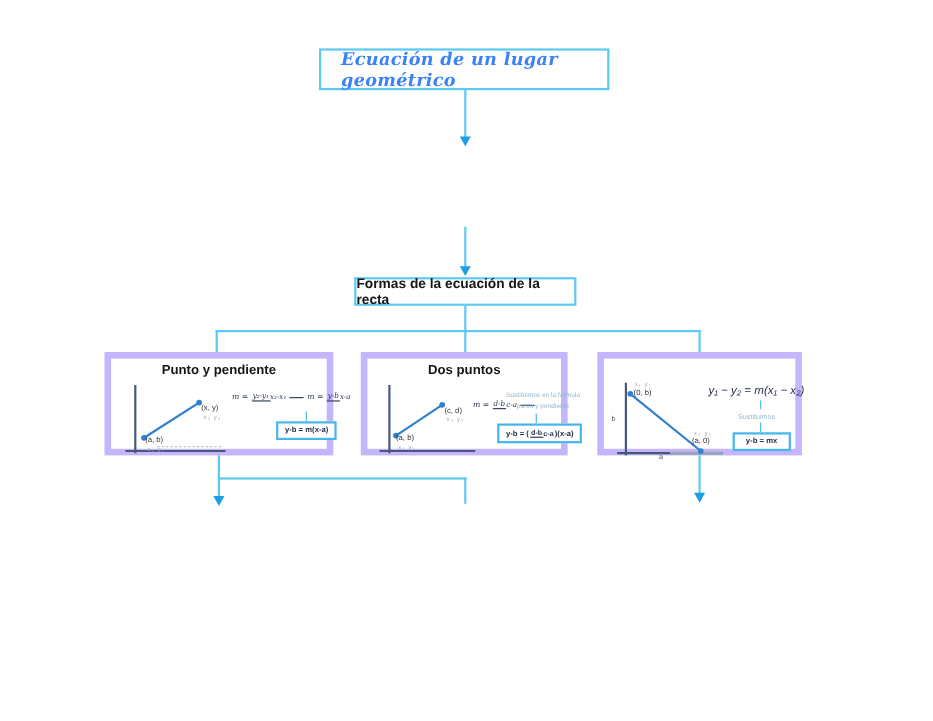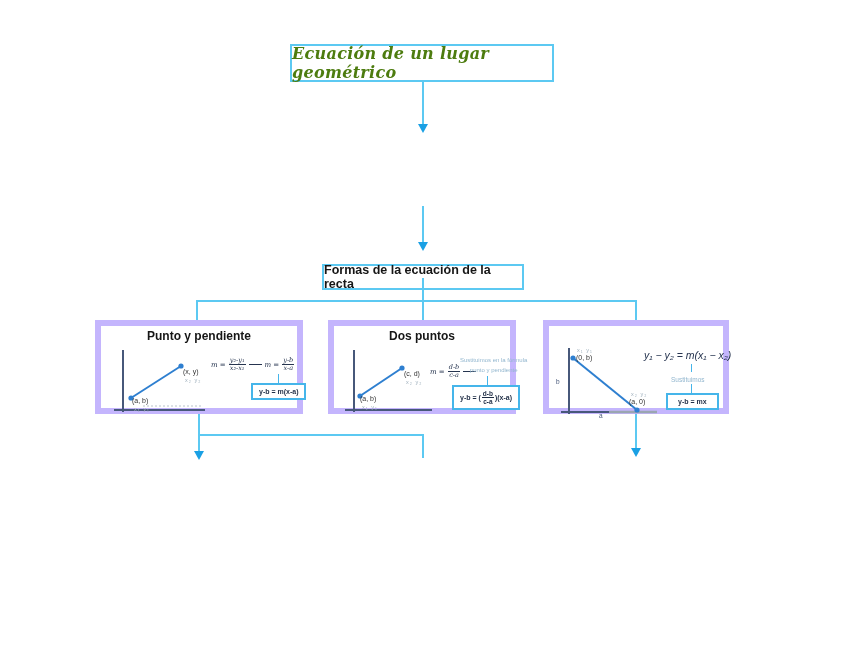--- a/index.html
+++ b/index.html
@@ -2,40 +2,40 @@
 <html><head>
 <meta charset="utf-8">
 <style>
   html,body{margin:0;padding:0;background:#fff;}
   .page{position:relative;width:848px;height:655px;background:#ffffff;overflow:hidden;
         font-family:"Liberation Sans",sans-serif;}
   .node{position:absolute;border:2px solid #5cc9f2;background:#fff;display:flex;
         align-items:center;justify-content:center;box-sizing:border-box;}
   .title-node{left:290px;top:44px;width:264px;height:38px;}
   .title-node span{font-family:"DejaVu Serif",cursive;font-style:italic;font-weight:bold;
-        font-size:16px;color:#4d7c0f;letter-spacing:.3px;}
+        font-size:16px;color:#3b82f6;letter-spacing:.3px;padding-left:18px;}
   .info-node{left:267px;top:133px;width:310px;height:73px;flex-direction:column;
         font-size:11.5px;color:#3d3d3d;text-align:center;line-height:23px;}
   .formas-node{left:322px;top:252px;width:202px;height:26px;border-width:2px;
-        font-size:12.5px;font-weight:700;color:#161616;margin-top:12px;}
+        font-size:12.5px;font-weight:700;color:#161616;}
   .line{position:absolute;background:#5cc9f2;}
   .v{width:2px;}
   .h{height:2px;}
   .arrow{position:absolute;width:0;height:0;border-left:5px solid transparent;
         border-right:5px solid transparent;border-top:9px solid #1aa0e4;}
   .branch{position:absolute;top:320px;height:94px;border:6px solid #c4b5fd;background:#fff;
         box-sizing:border-box;}
   .branch-title{position:absolute;top:3px;left:0;right:0;text-align:center;
         font-size:12px;font-weight:700;color:#161616;}
   .glabel{position:absolute;font-size:7px;color:#333;white-space:nowrap;}
   .gsub{position:absolute;font-size:5.5px;color:#9fb0bd;white-space:nowrap;letter-spacing:1px;}
   .axislab{position:absolute;font-size:6.5px;color:#47587a;}
   .mrow{position:absolute;display:flex;align-items:center;gap:3px;
         font-family:"DejaVu Serif",serif;font-style:italic;font-size:7px;color:#26344f;white-space:nowrap;}
-  .frac{display:inline-flex;flex-direction:column;align-items:center;line-height:1.1;
+  .frac{display:inline-flex;flex-direction:row;align-items:center;line-height:1.1;
         font-size:6.5px;}
   .frac .num{border-bottom:.8px solid #26344f;padding:0 1px;}
   .hdash{display:inline-block;width:13px;height:1px;background:#26344f;}
   .result-box{position:absolute;border:2px solid #45b5ea;background:#fff;color:#1f2d45;
         font-weight:bold;font-size:7px;padding:3px 6px;white-space:nowrap;
         display:flex;align-items:center;gap:1px;}
   .note{position:absolute;font-size:6px;color:#93b7cf;text-align:center;line-height:1.7;white-space:nowrap;}
   .tick{position:absolute;width:1px;background:#45b5ea;}
   .bigformula{position:absolute;font-family:Liberation Sans, sans-serif;font-style:italic;
         font-size:10.5px;color:#26344f;white-space:nowrap;}

